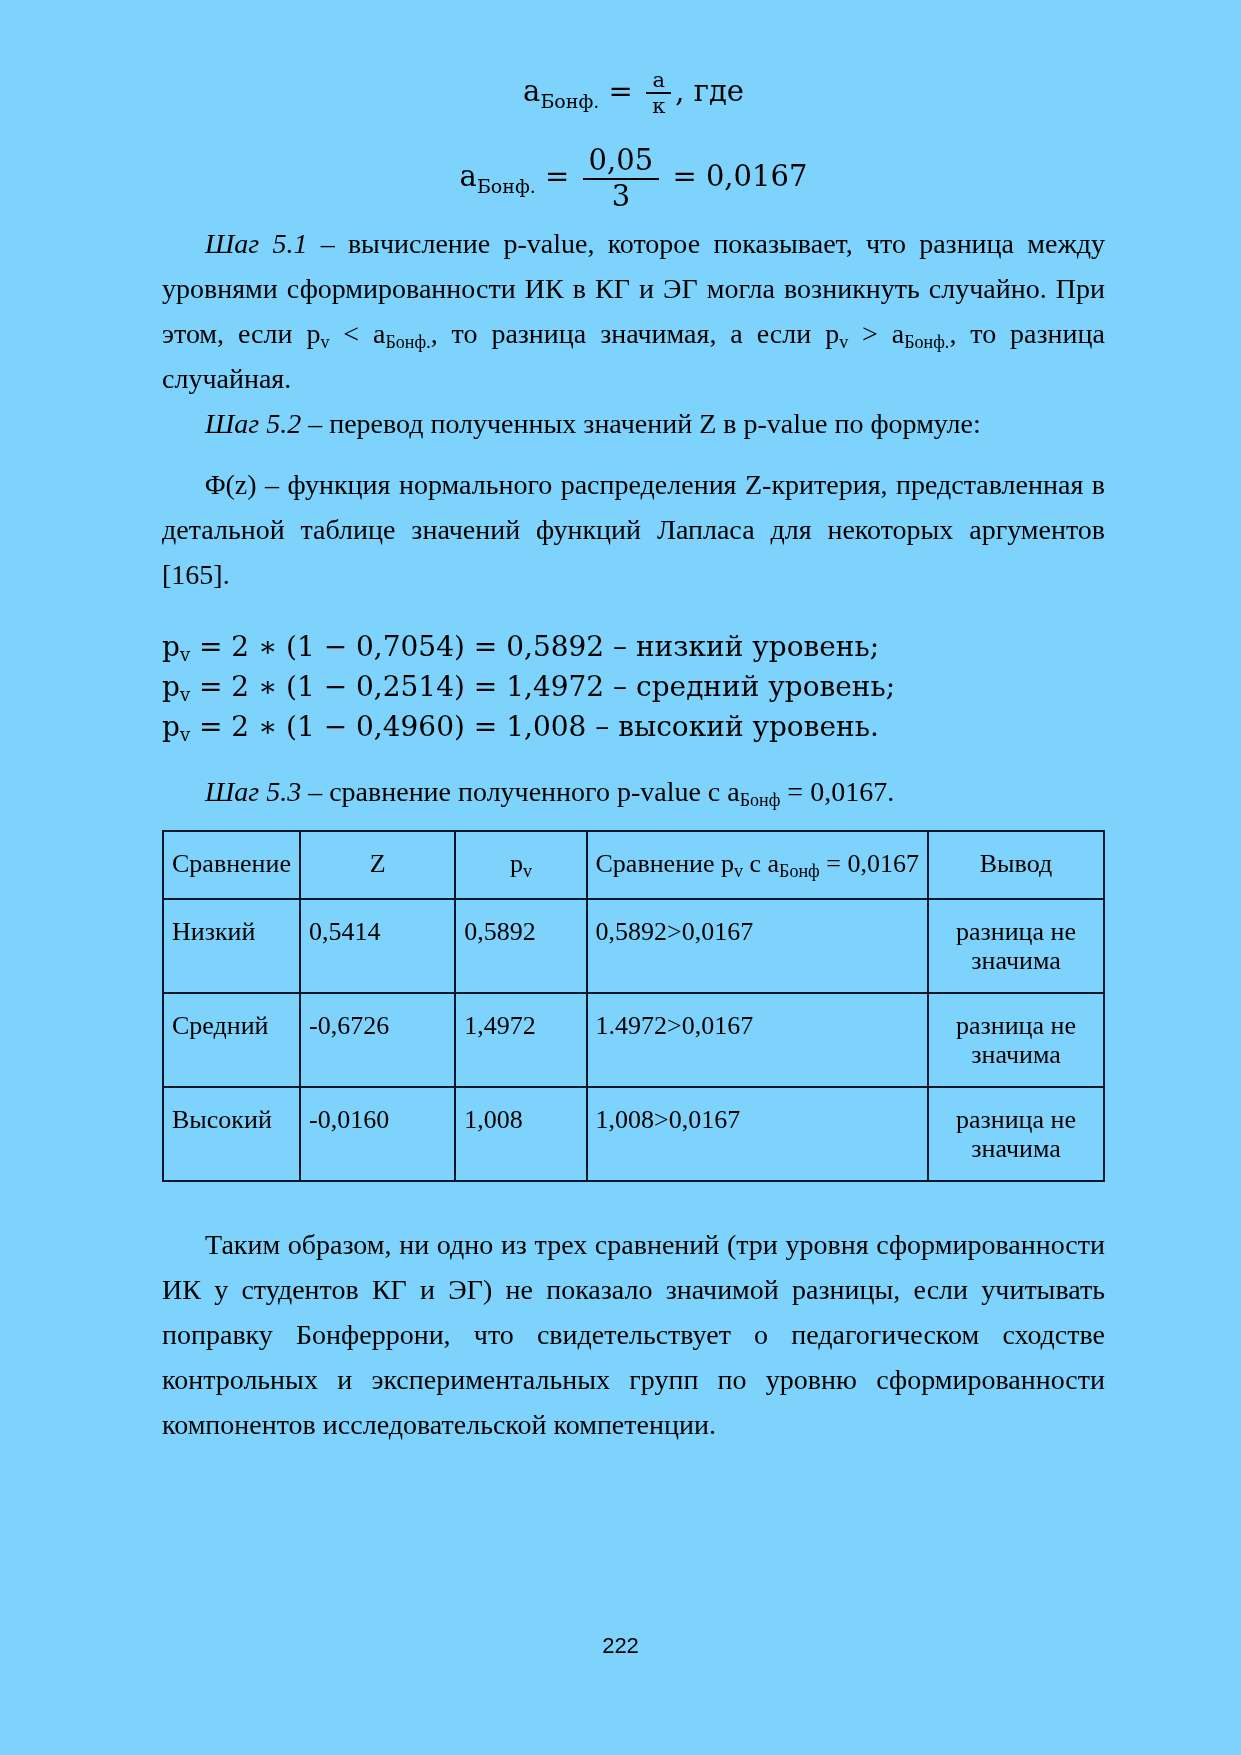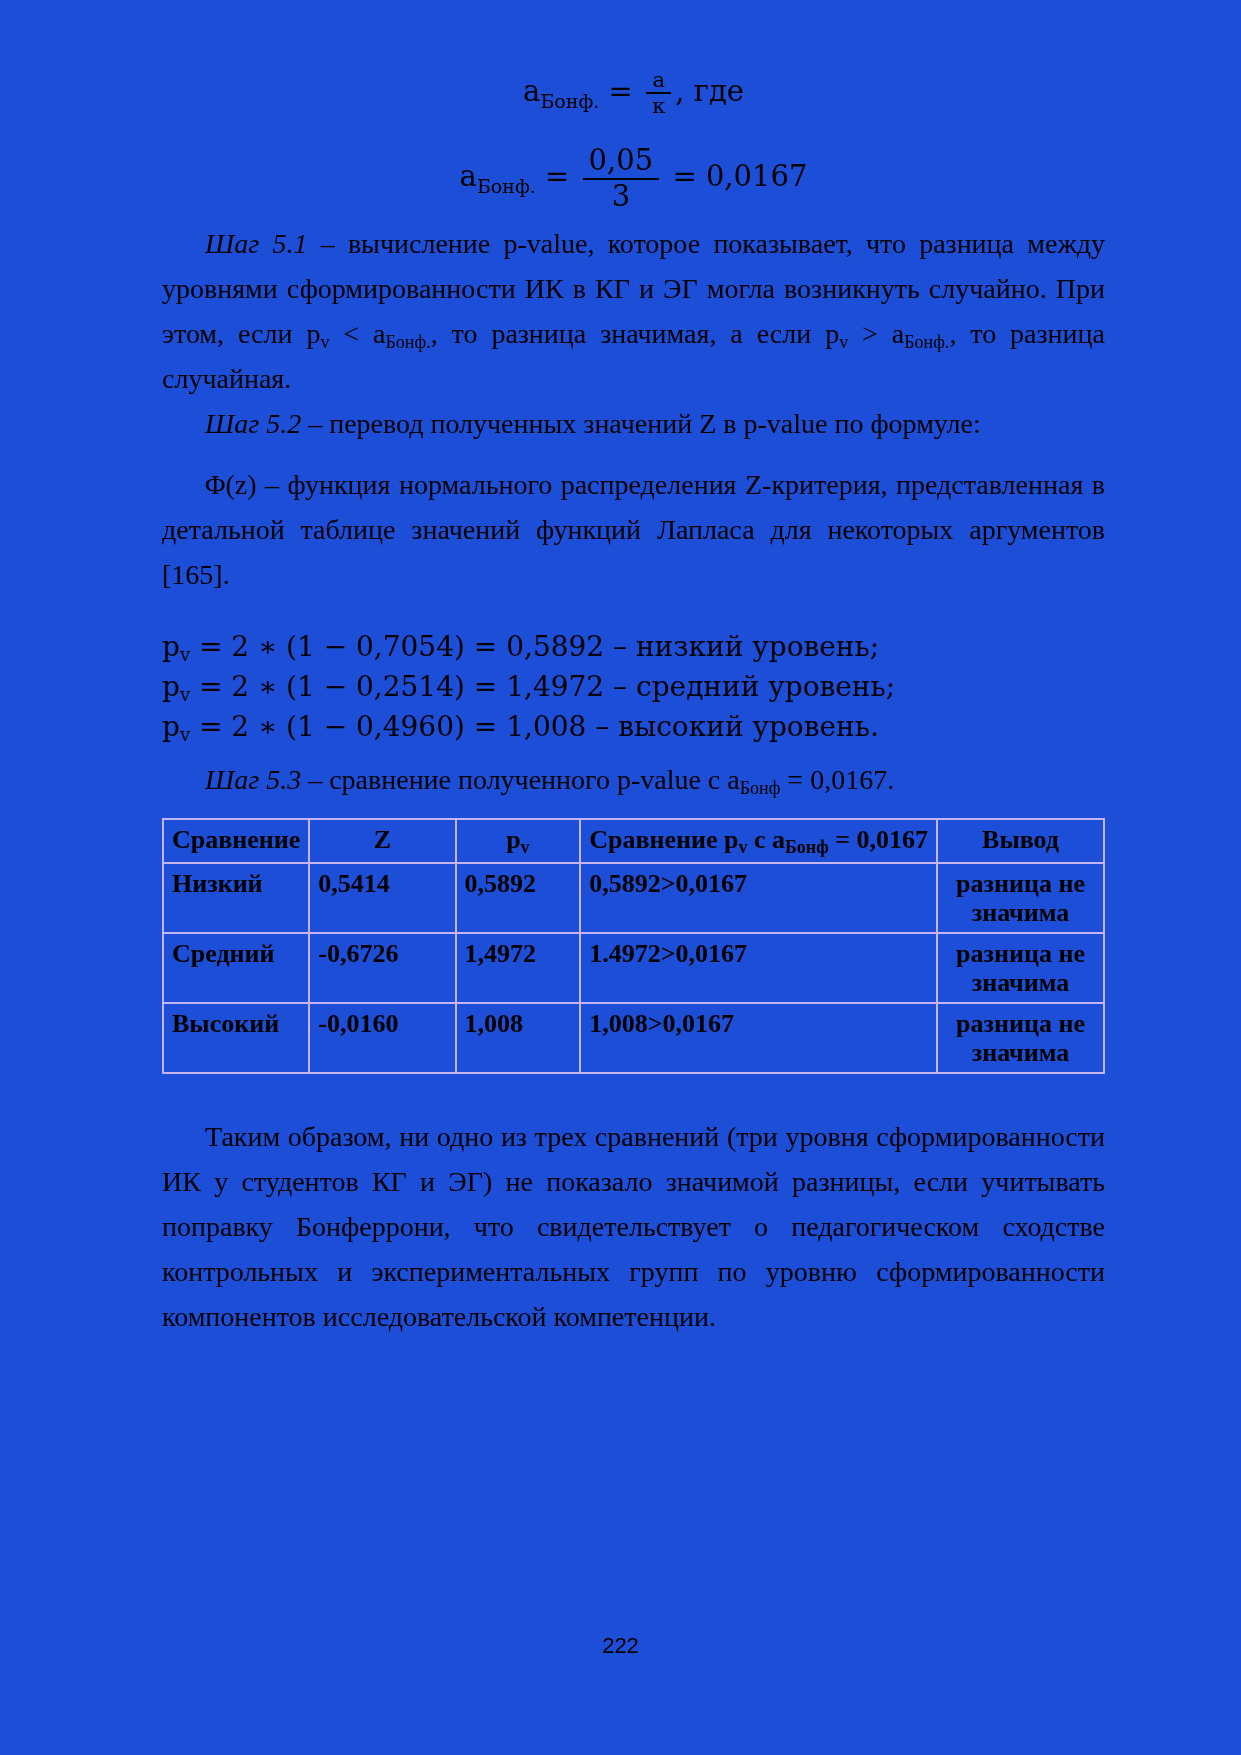--- a/index.html
+++ b/index.html
@@ -1,20 +1,20 @@
 <!DOCTYPE html>
 <html><head>
 <meta charset="utf-8">
 <style>
   html,body { margin:0; padding:0; background:#e8e8e8; }
   .page {
     position:relative;
     width:1241px; height:1755px;
     margin:0 auto;
-    background:#1d4ed8;
+    background:#7dd3fc;
     font-family:"Liberation Serif","DejaVu Serif",serif;
     color:#000;
     overflow:hidden;
   }
   .content { padding:56px 136px 0 162px; }
 
   
   .formula {
     text-align:center;
     font-family:"DejaVu Serif","Liberation Serif",serif;
@@ -40,44 +40,44 @@
   }
   .para {
     margin:0;
     font-size:28px;
     line-height:45px;
     text-align:justify;
     text-indent:43px;
   }
   .mt1 { margin-top:8px; }
   .mt2 { margin-top:16px; }
-  .mt3 { margin-top:10px; }
+  .mt3 { margin-top:22px; }
   .step-label { font-style:italic; }
   .isub { font-size:18px; vertical-align:-5px; line-height:0; }
 
   .eqs { margin-top:30px; }
   .eq-line {
     text-align:left;
     font-family:"DejaVu Serif","Liberation Serif",serif;
     font-size:28px;
     line-height:40px;
   }
 
   
   table.cmp {
     width:100%;
     margin-top:16px;
     border-collapse:collapse;
     font-size:26px;
     line-height:29px;
   }
   table.cmp th, table.cmp td {
-    border:2px solid #c4b5fd;
-    padding:5px 8px;
-    font-weight:bold;
+    border:2px solid #0f172a;
+    padding:17px 8px;
+    font-weight:normal;
     vertical-align:top;
     text-align:left;
   }
   table.cmp th { text-align:center; height:32px; white-space:nowrap; }
   table.cmp td { height:56px; }
   table.cmp td.center { text-align:center; }
 
   .conclusion { margin-top:40px; }
 
   .page-number {

